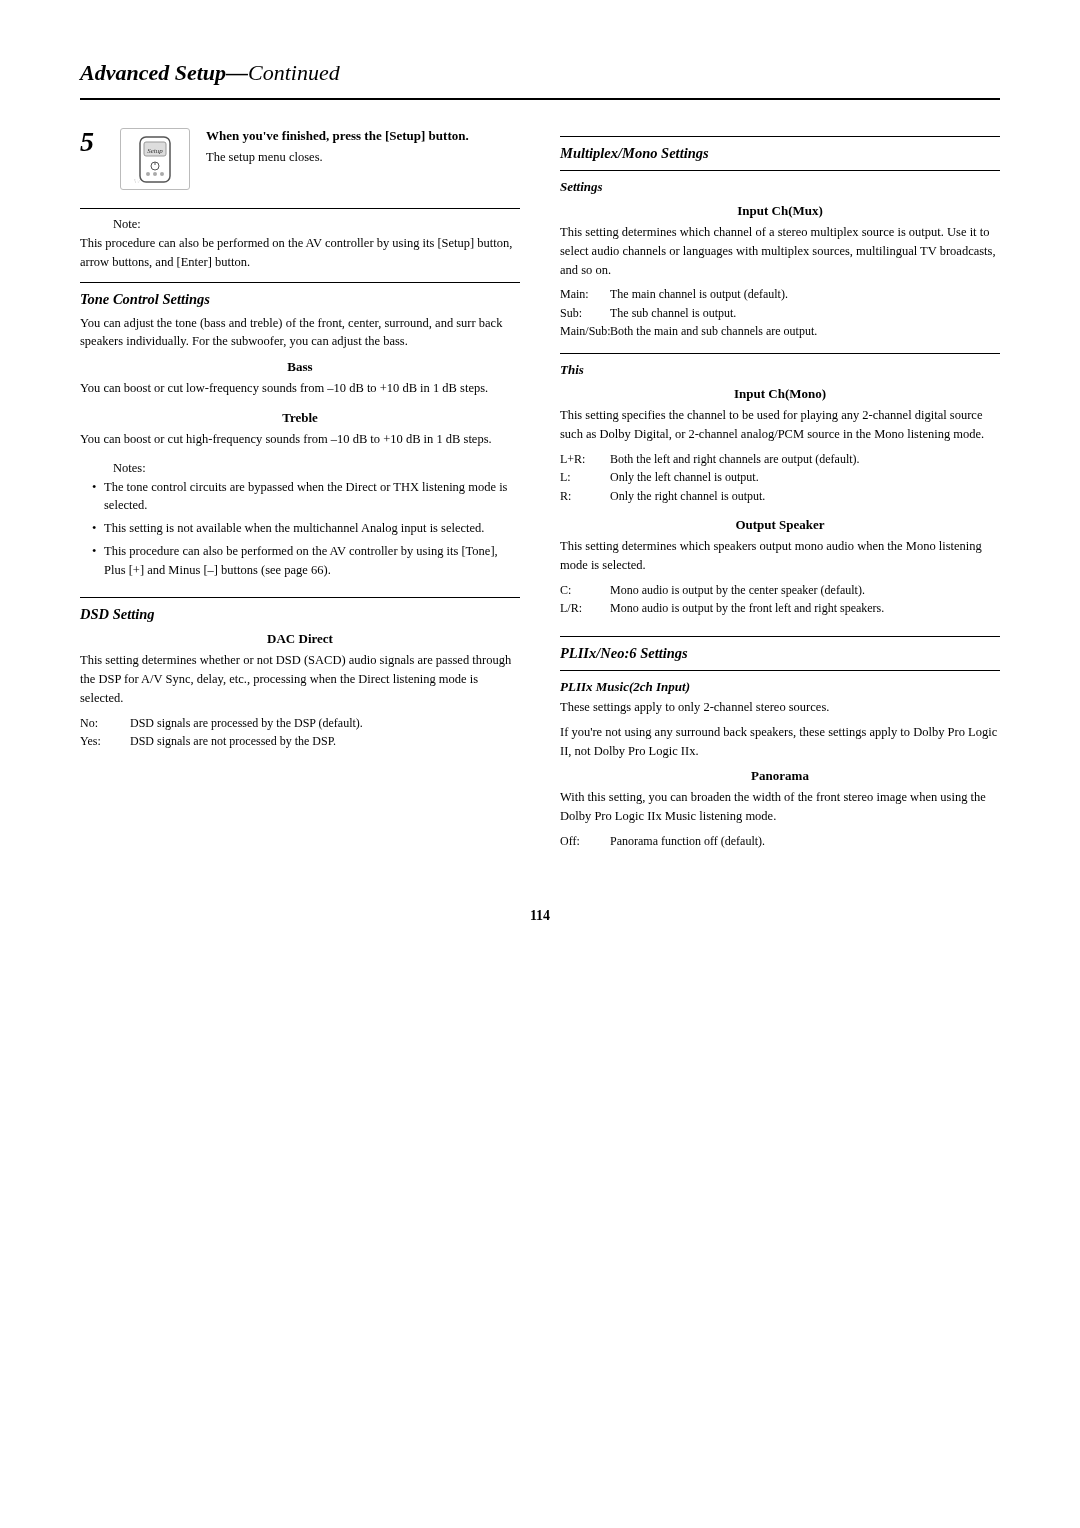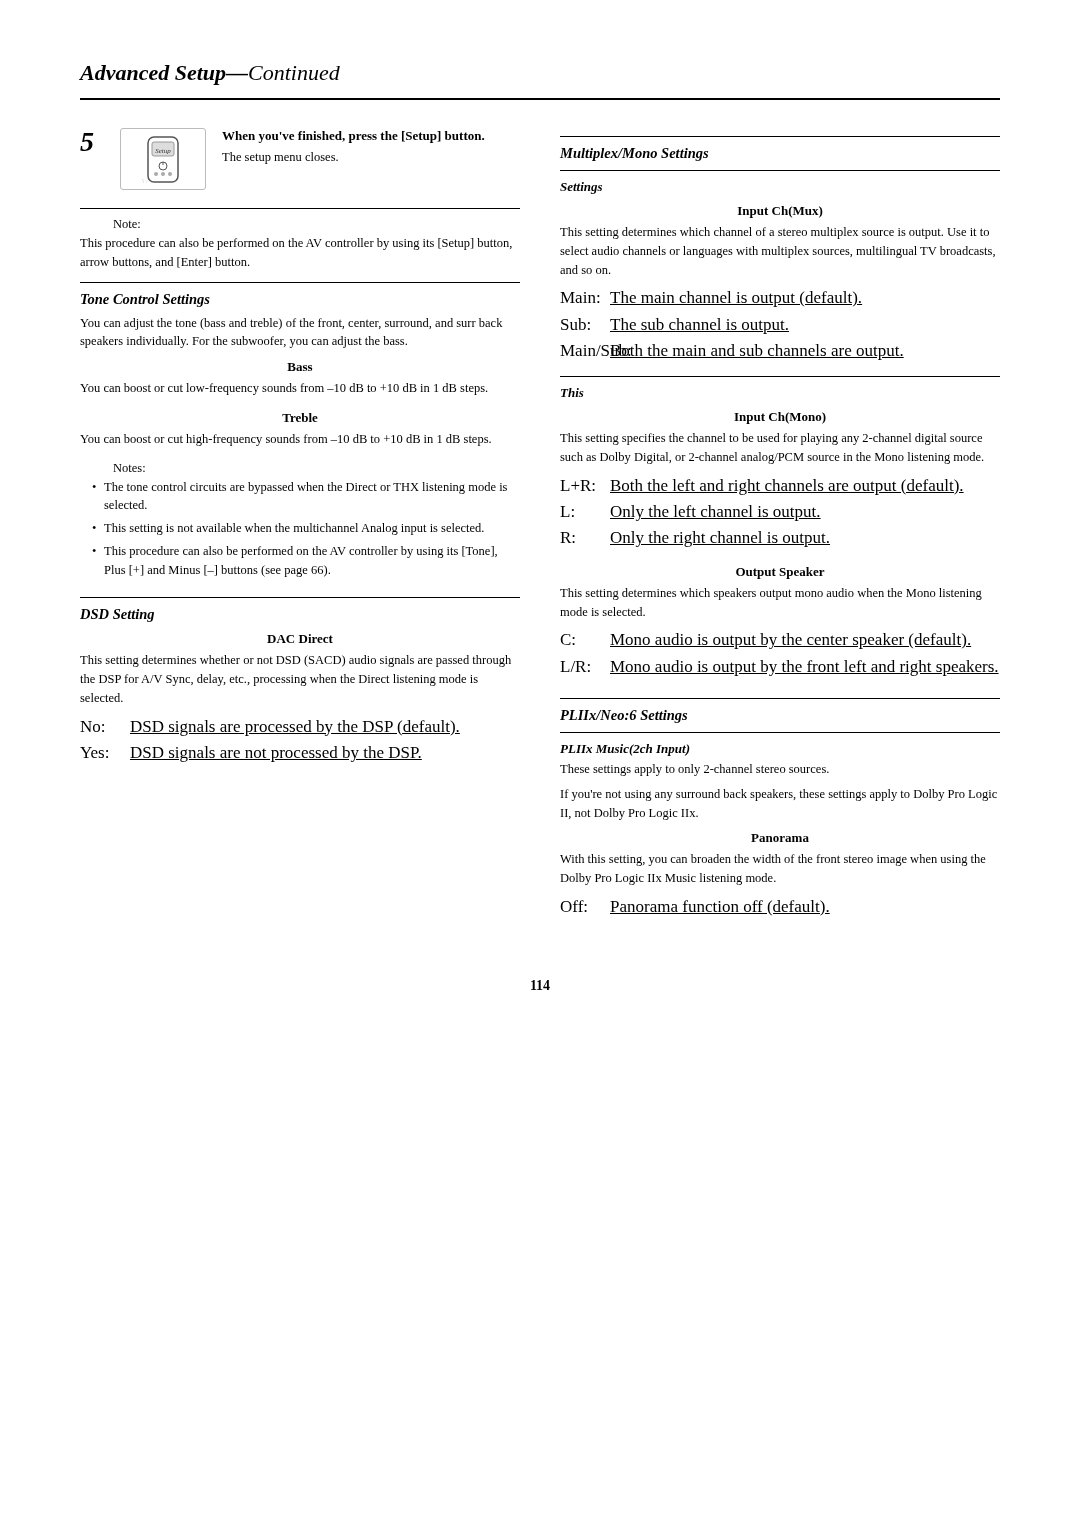--- a/index.html
+++ b/index.html
@@ -108,25 +108,24 @@
       content: '•';
       position: absolute;
       left: 0;
     }
     .indent-list {
       list-style: none;
       padding-left: 0;
       margin-bottom: 6px;
     }
     .indent-list li {
-      font-size: 17px;
+      font-size: 12px;
       line-height: 1.55;
       padding-left: 50px;
       position: relative;
-      text-decoration: underline;
     }
     .indent-list li .item-label {
       position: absolute;
       left: 0;
       font-weight: normal;
     }
     .note-block {
       margin-bottom: 10px;
     }
     .page-number {
@@ -141,21 +140,21 @@
     .sub-section-block {
       margin-bottom: 12px;
     }
     .right-divider {
       border: none;
       border-top: 1px solid #000;
       margin: 8px 0;
     }
     
     .setup-icon-wrapper {
-      width: 86px;
+      width: 70px;
       height: 62px;
       border: 1px solid #bbb;
       border-radius: 3px;
       display: flex;
       align-items: center;
       justify-content: center;
       flex-shrink: 0;
       overflow: hidden;
     }
   </style>

